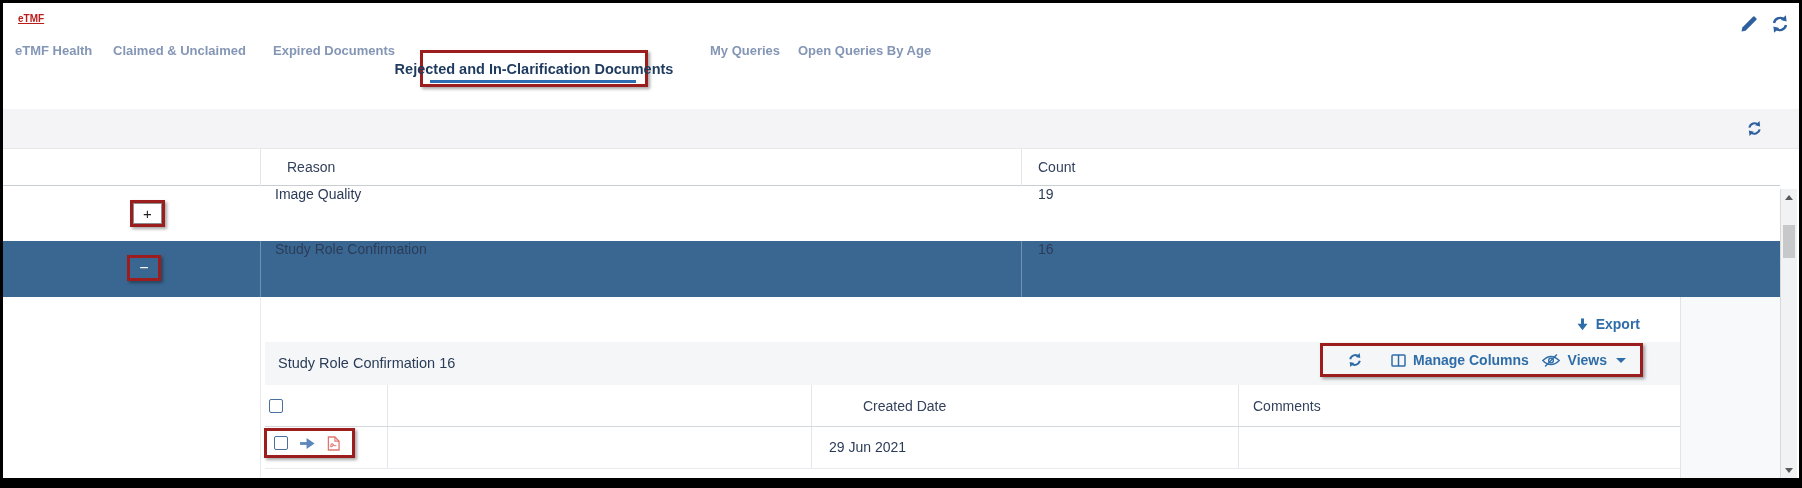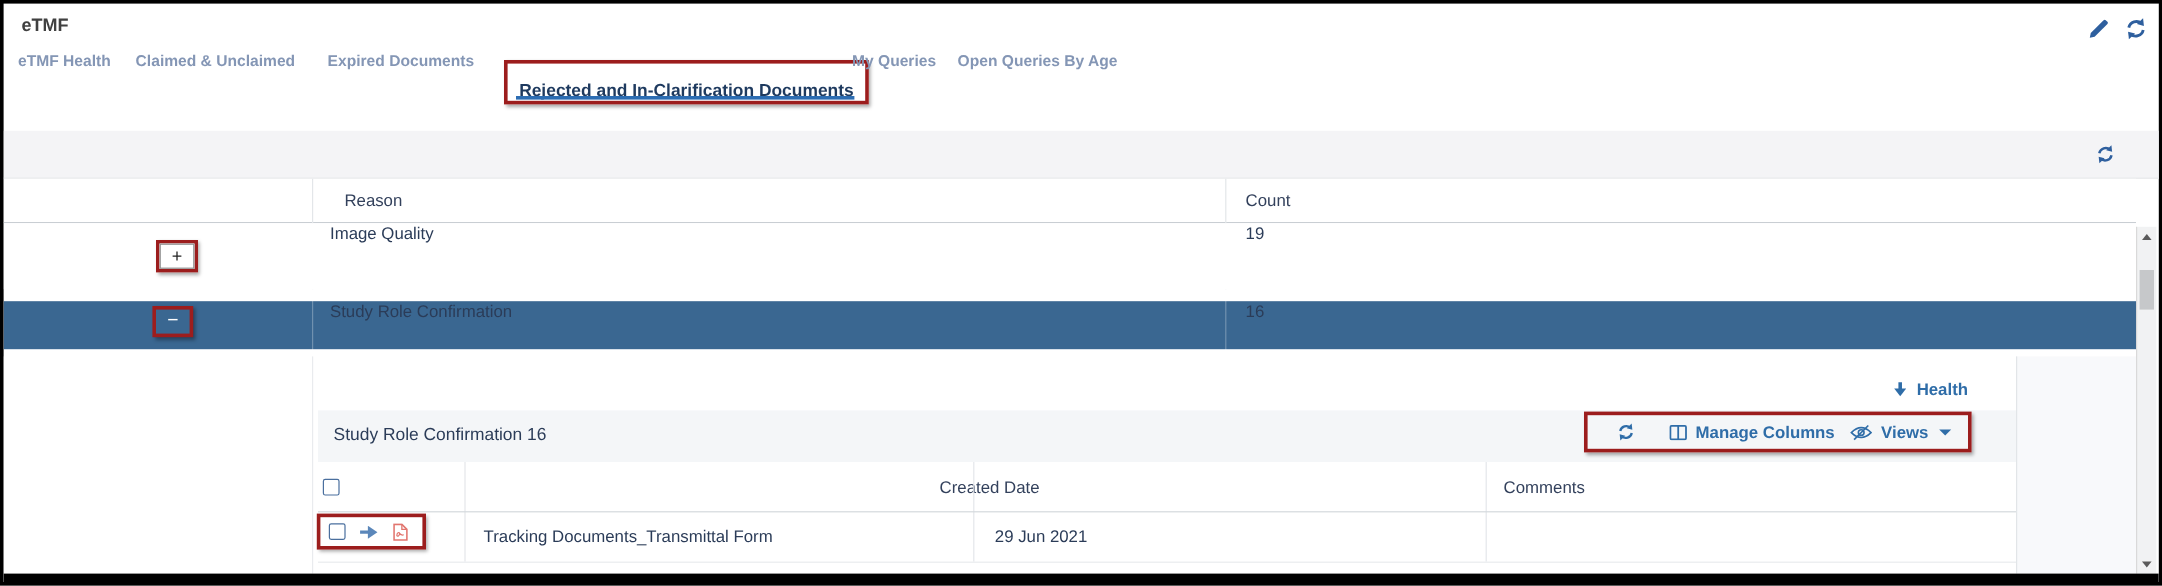--- a/index.html
+++ b/index.html
@@ -13,52 +13,52 @@
   *{margin:0;padding:0;box-sizing:border-box;}
   body{background:#888;font-family:"Liberation Sans",sans-serif;}
   .frame{
     position:relative;width:1802px;height:488px;margin:0 auto;
     background:#fff;border:3px solid #000;overflow:hidden;
     font-size:14px;color:var(--navy);
   }
   .abs{position:absolute;}
 
   
-  .page-title{left:15px;top:10px;font-size:15px;font-weight:bold;color:#404040;}
+  .page-title{left:15px;top:10px;font-size:10px;font-weight:bold;color:#b91c1c;text-decoration:underline;}
   .icon-btn{display:inline-flex;align-items:center;justify-content:center;color:#2e5f9e;cursor:pointer;background:none;border:none;}
   .title-edit{left:1736px;top:11px;}
   .title-refresh{left:1767px;top:11px;}
 
   
   .tab{top:37px;height:22px;line-height:22px;font-size:13px;font-weight:600;color:var(--tab-inactive);cursor:pointer;white-space:nowrap;}
   .tab-1{left:12px;} .tab-2{left:110px;} .tab-3{left:270px;}
   .tab-5{left:707px;} .tab-6{left:795px;}
   .active-tab-box{
-    left:417px;top:47px;width:304px;height:37px;
+    left:417px;top:47px;width:228px;height:37px;
     border:3px solid var(--red);box-shadow:2px 2px 3px rgba(0,0,0,.35);
-    display:flex;align-items:flex-end;justify-content:center;background:#fff;
+    display:flex;align-items:center;justify-content:center;background:#fff;
   }
   .active-tab-box .tab-label{font-size:14.5px;font-weight:600;color:#1e3a5f;white-space:nowrap;}
   .active-underline{position:absolute;left:7px;right:9px;bottom:1px;height:3px;background:#2c6db3;}
 
   
   .statusbar{left:0;top:106px;width:1796px;height:40px;background:#f4f4f6;border-bottom:1px solid #e6e8ea;}
   .status-text{left:23px;top:106px;height:40px;line-height:40px;}
   .status-refresh{left:1743px;top:117px;color:#2e5f9e;}
 
   
   .grid-header{left:0;top:146px;width:1777px;height:37px;background:#fff;border-bottom:1px solid #c9ced3;}
   .gh-label{top:146px;height:37px;line-height:37px;color:#33415c;}
   .gh-reason{left:284px;} .gh-count{left:1035px;}
   .vsep{width:1px;background:#e3e6e9;}
   .sep-a{left:257px;top:146px;height:92px;}
   .sep-b{left:1018px;top:146px;height:92px;}
 
   .row1{left:0;top:183px;width:1777px;height:55px;background:#fff;}
-  .row2{left:0;top:248px;width:1777px;height:40px;background:var(--rowblue);}
+  .row2{left:0;top:238px;width:1777px;height:56px;background:var(--rowblue);}
   .cell-reason{left:272px;} .cell-count{left:1035px;}
   .sep-w{width:1px;background:rgba(255,255,255,.28);top:238px;height:56px;}
   .sep-w1{left:257px;} .sep-w2{left:1018px;}
 
   .annot{border:3px solid var(--red);box-shadow:2px 2px 3px rgba(0,0,0,.35);}
   .expand-box{left:127px;top:197px;width:35px;height:27px;display:flex;align-items:center;justify-content:center;background:#fff;}
   .expand-btn{width:29px;height:21px;background:#fff;border:1px solid #8d8d8d;color:#222;font-size:15px;line-height:1;display:flex;align-items:center;justify-content:center;cursor:pointer;}
   .collapse-box{left:124px;top:252px;width:34px;height:26px;display:flex;align-items:center;justify-content:center;}
   .collapse-btn{width:28px;height:20px;background:transparent;border:none;color:#fff;font-size:16px;line-height:1;display:flex;align-items:center;justify-content:center;cursor:pointer;}
 
@@ -76,21 +76,21 @@
   .tb-manage{margin-left:28px;}
   .tb-views{margin-left:auto;}
   .caret{width:0;height:0;border-left:5px solid transparent;border-right:5px solid transparent;border-top:5px solid var(--link);margin-left:2px;}
 
   
   .it-header-border{left:262px;top:423px;width:1415px;height:1px;background:#d4d9dd;}
   .it-row-border{left:262px;top:465px;width:1415px;height:1px;background:#e9ebee;}
   .it-sep{width:1px;background:#e4e7ea;top:382px;height:83px;}
   .it-sep1{left:384px;} .it-sep2{left:808px;} .it-sep3{left:1235px;}
   .it-h{top:382px;height:42px;line-height:42px;color:#33415c;}
-  .it-h-name{left:400px;} .it-h-date{left:780px;} .it-h-comm{left:1250px;}
+  .it-h-name{left:400px;} .it-h-date{left:860px;} .it-h-comm{left:1250px;}
   .cb{display:inline-block;width:14px;height:14px;border:1.5px solid #4a6f9e;border-radius:2px;background:#fff;cursor:pointer;}
   .it-header-cb{left:266px;top:396px;}
   .it-cell{top:424px;height:41px;line-height:41px;}
   .it-cell-name{left:400px;} .it-cell-date{left:826px;} .it-cell-comm{left:1250px;}
   .rowicons-box{left:261px;top:425px;width:91px;height:30px;display:flex;align-items:center;gap:11px;padding:0 7px;background:#fff;}
 
   
   .vscroll{left:1777px;top:186px;width:17px;height:289px;background:#f1f2f3;border-left:1px solid #d9d9d9;}
   .vs-btn{position:absolute;left:0;width:16px;height:16px;display:flex;align-items:center;justify-content:center;cursor:pointer;}
   .vs-up{top:0;} .vs-down{bottom:0;}
@@ -173,21 +173,21 @@
   <i class="abs detail-line"></i>
   <div class="abs detail-gray"></div>
 
   <div class="abs export-link">
     <span>
       <svg width="13" height="15" viewBox="0 0 14 15" fill="none">
           <path d="M7 1v6.5" stroke="#2f6da8" stroke-width="3.2"></path>
           <polygon points="1.6,6.8 12.4,6.8 7,13.6" fill="#2f6da8"></polygon>
         </svg>
     </span>
-    <span>Health</span>
+    <span>Export</span>
   </div>
 
   <div class="abs panel-band"></div>
   <span class="abs panel-heading">Study Role Confirmation 16</span>
 
   <div class="abs annot toolbar-box">
     <button class="icon-btn tb-item" style="color:#2f6da8;">
       <span>
         <svg width="16" height="16" viewBox="0 0 20 20" fill="none">
             <path d="M4 9a6.4 6.4 0 0 1 10.6-3.4" stroke="currentColor" stroke-width="2.4"></path>
@@ -236,21 +236,20 @@
         </svg>
     </span>
     <span>
       <svg width="13" height="15" viewBox="0 0 14 16" fill="none">
           <path d="M1.5 1h7L13 5.5V15H1.5z" stroke="#e2766f" stroke-width="1.4"></path>
           <path d="M8.5 1v4.5H13" stroke="#e2766f" stroke-width="1.2"></path>
           <path d="M4 11c0-2.5 2-3.5 2.5-2S4.5 12.5 4 11zm2.5-2c1 1.5 3 2 3.5 1" stroke="#e2766f" stroke-width="1.1"></path>
         </svg>
     </span>
   </div>
-  <span class="abs it-cell it-cell-name">Tracking Documents_Transmittal Form</span>
   <span class="abs it-cell it-cell-date">29 Jun 2021</span>
   <span class="abs it-cell it-cell-comm"></span>
   <i class="abs it-row-border"></i>
 
   <div class="abs vscroll">
     <span class="vs-btn vs-up">
         <i class="tri-up"></i>
       </span>
     <span class="vs-thumb"></span>
     <span class="vs-btn vs-down">

